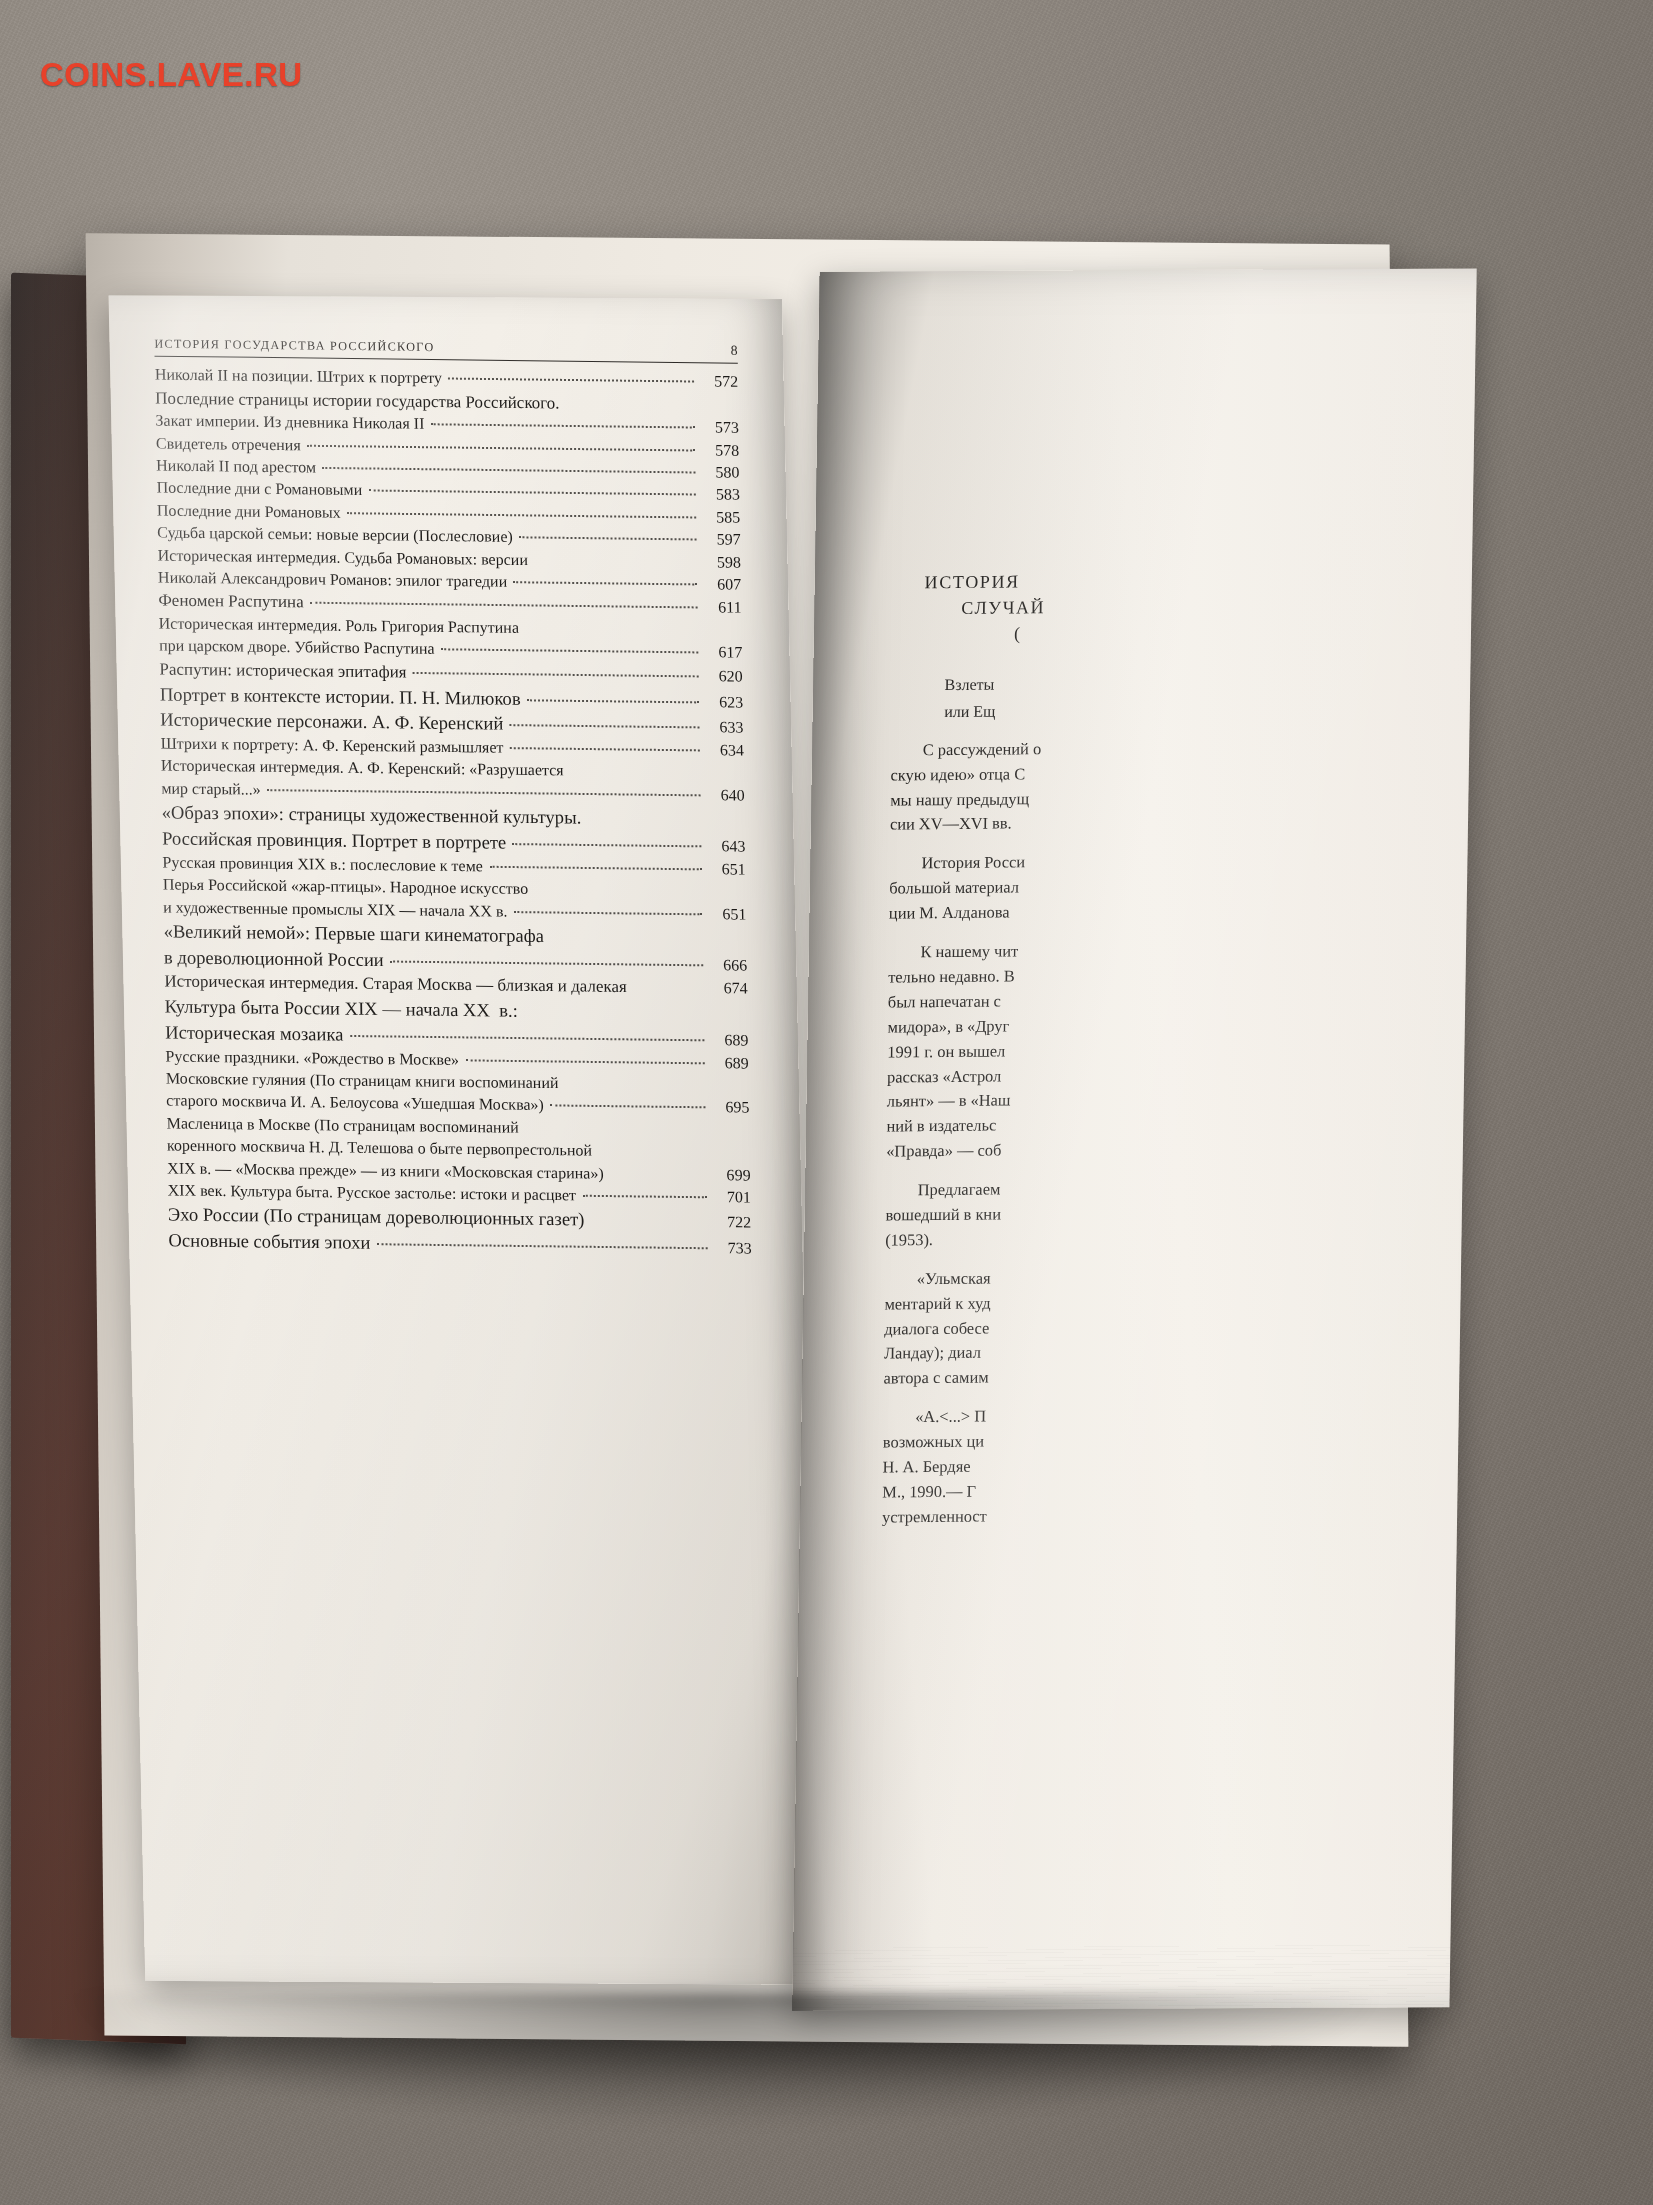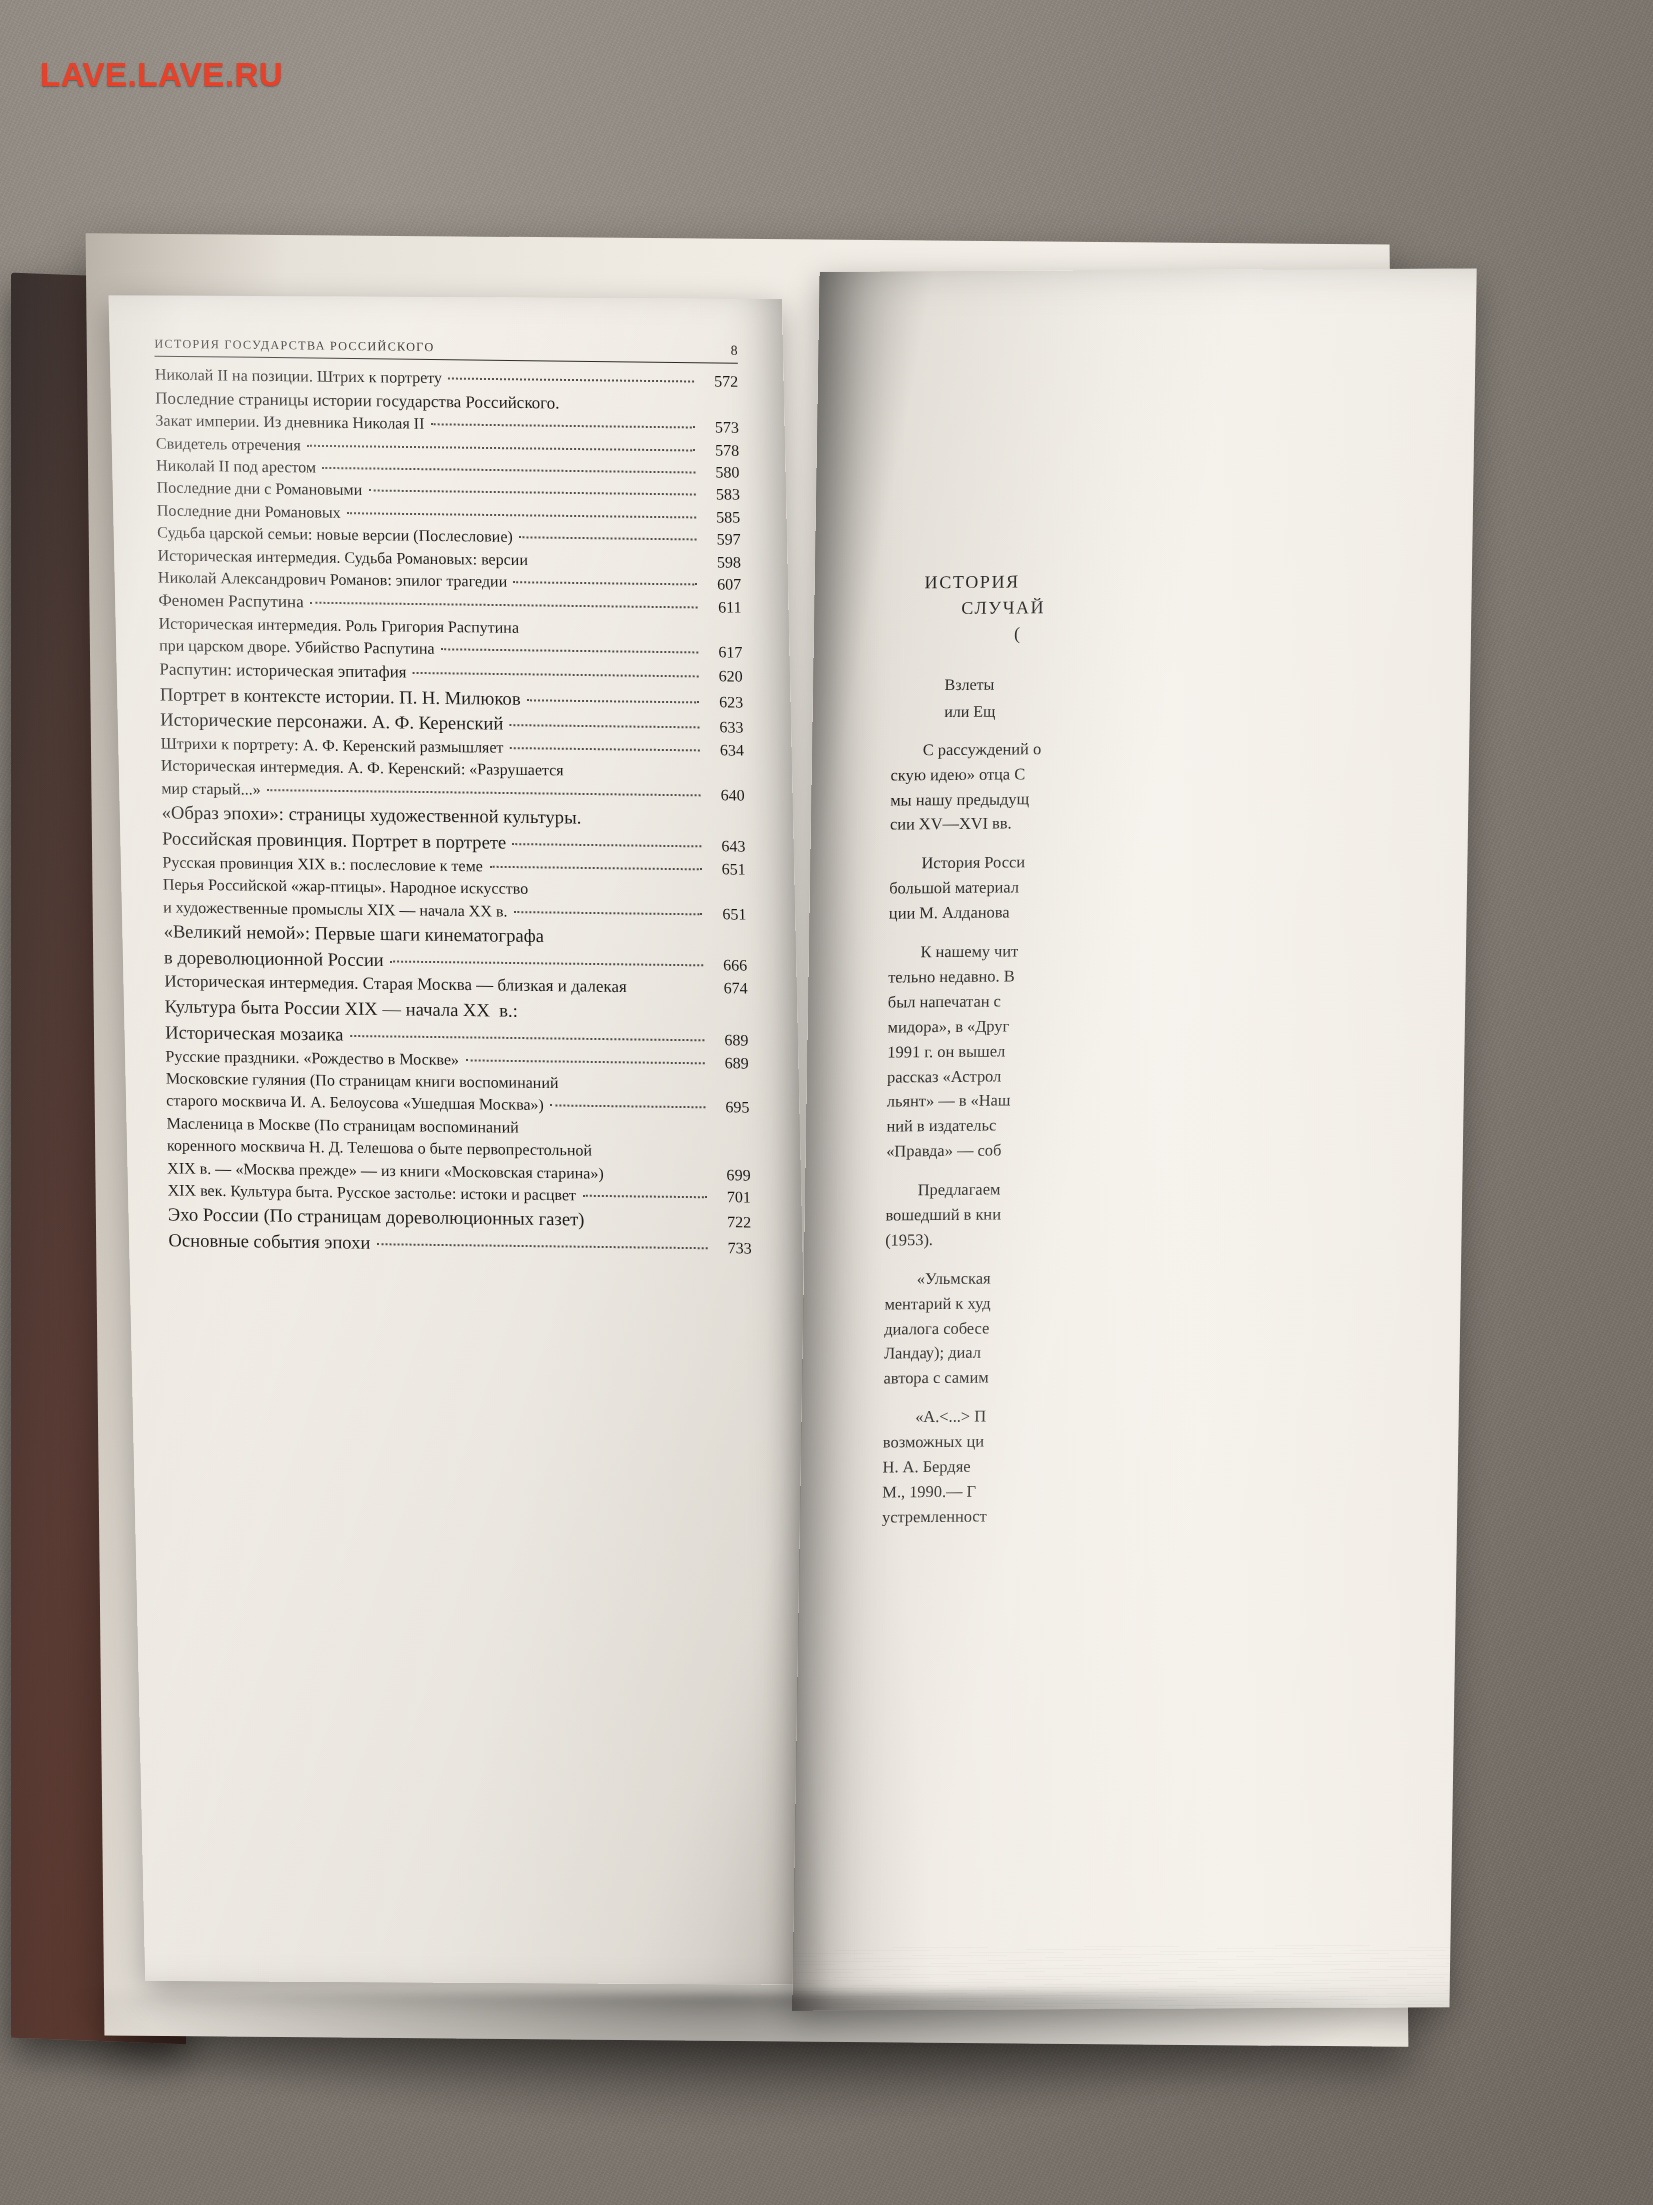--- a/index.html
+++ b/index.html
@@ -165,21 +165,21 @@
     position:absolute;left:64px;top:1818px;width:1325px;height:138px;
     background:radial-gradient(ellipse at 50% 0%, rgba(0,0,0,.45), rgba(0,0,0,0) 70%);
     filter:blur(5.3px);
   }
 </style>
 </head>
 <body>
 
 <div id="backdrop"></div>
 
-<div id="watermark">LAVE.LAVE.RU</div>
+<div id="watermark">COINS.LAVE.RU</div>
 
 <div id="book">
   <div id="cover"></div>
   <div id="pageblock"></div>
 
   <div id="leftpage">
     <div id="toc">
       <div class="runhead">
         <span>ИСТОРИЯ ГОСУДАРСТВА РОССИЙСКОГО</span>
         <span class="folio">8</span>

